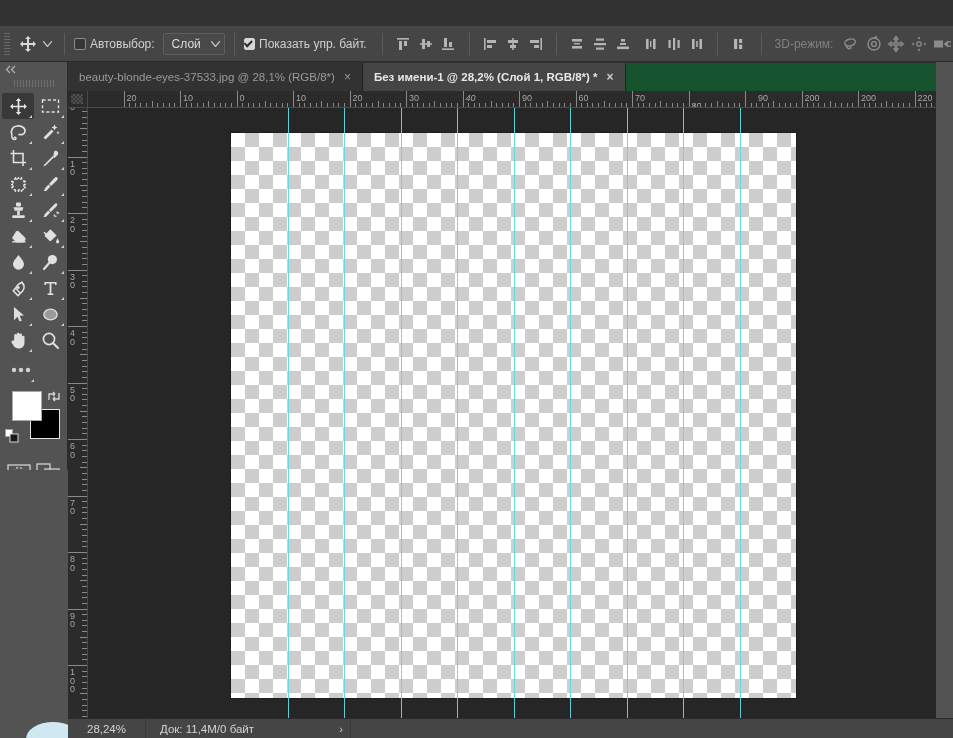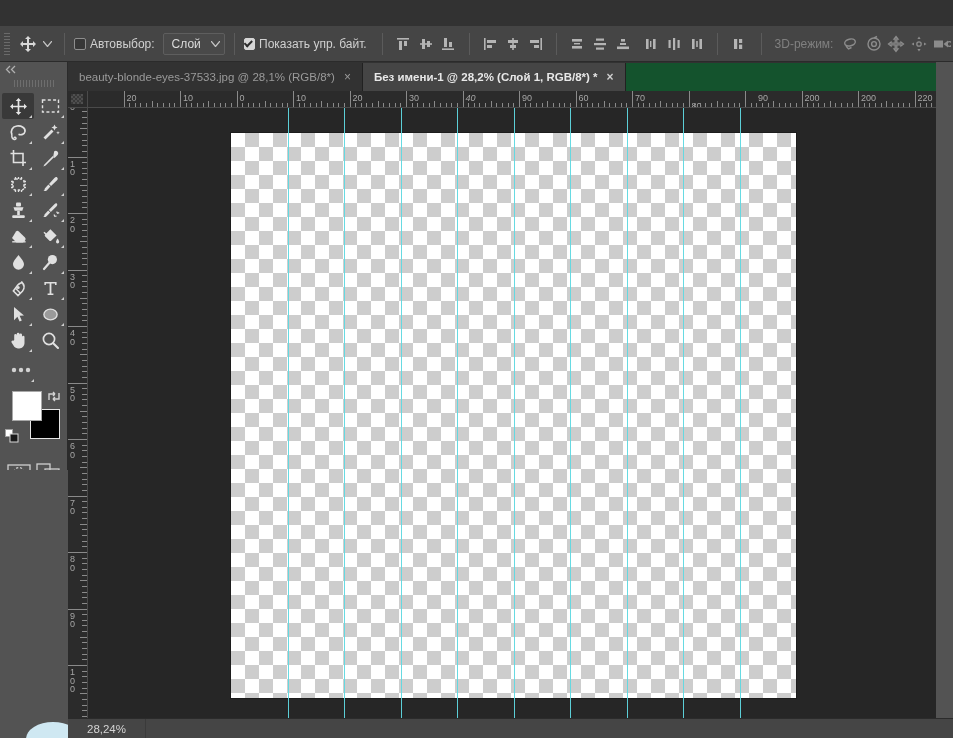--- a/index.html
+++ b/index.html
@@ -892,15 +892,19 @@
       <div class="guide" style="left: 482px; background: rgb(95, 216, 224);"></div>
       <div class="guide" style="left: 538.5px; background: rgb(95, 216, 224);"></div>
       <div class="guide" style="left: 595px; background: rgb(95, 216, 224);"></div>
       <div class="guide" style="left: 651.5px; background: rgb(95, 216, 224);"></div>
     </div>
 
   <div class="panel-strip"></div>
 
   <div class="statusbar">
     <div class="status-zoom">28,24%</div>
+    <div class="status-doc">
+      <span>Док: 11,4М/0 байт</span>
+      <span class="status-chev">›</span>
+    </div>
   </div>
 
 </div>
 
 </body></html>

